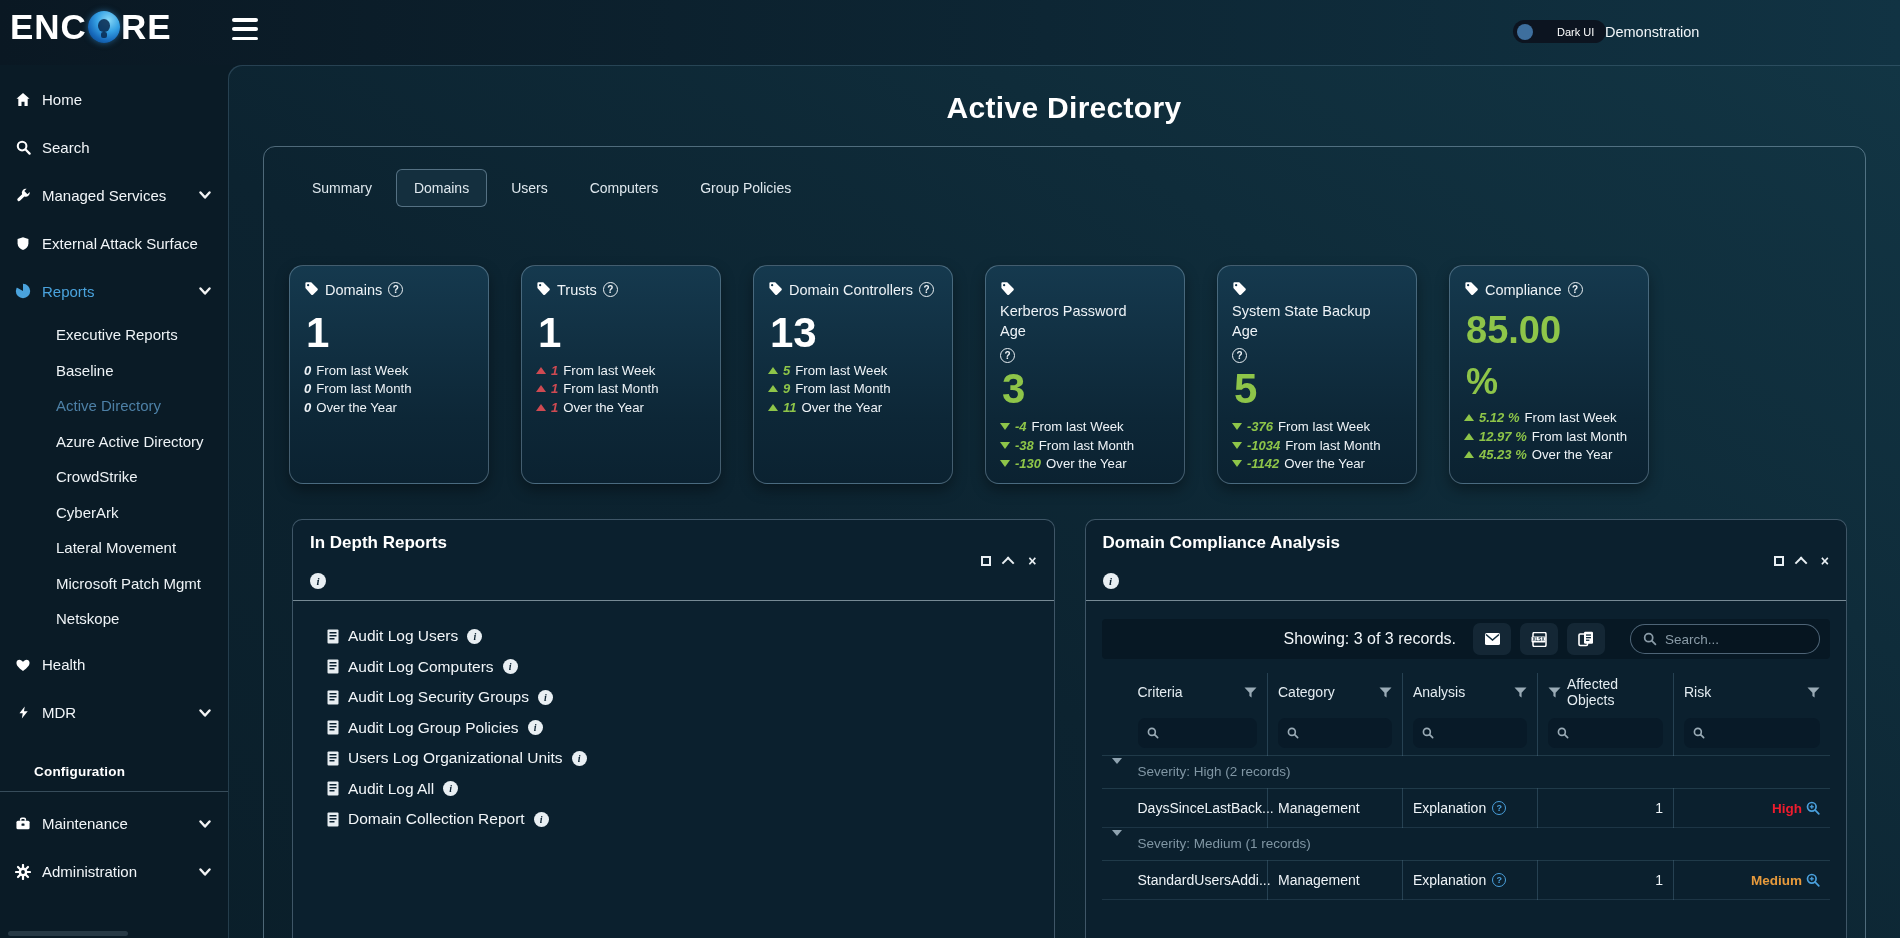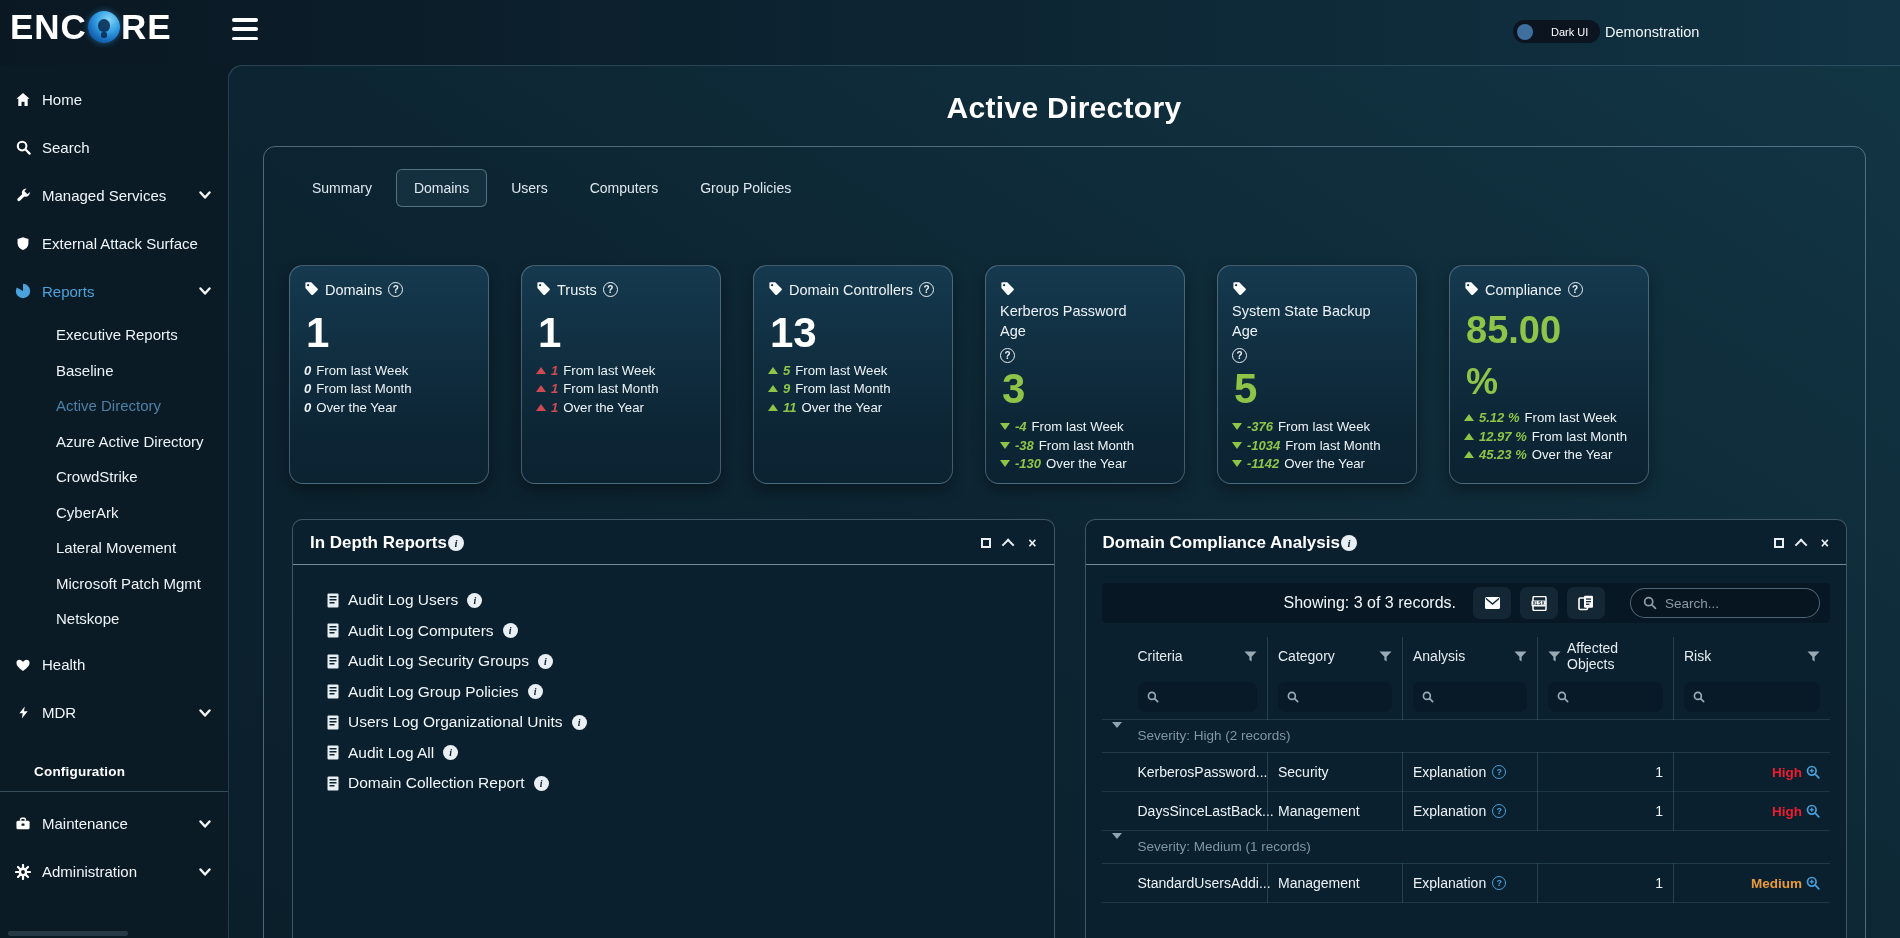--- a/index.html
+++ b/index.html
@@ -15,21 +15,21 @@
     background:radial-gradient(circle at 64% 28%, #86d7f7 0%, #35a1e4 38%, #1668ba 68%, #093a6e 100%);
     box-shadow:0 0 6px rgba(60,160,230,.5); }
   .logo-o::after { content:""; position:absolute; left:10px; top:8px; width:12px; height:13px;
     border-radius:50% 50% 46% 46%; background:rgba(8,40,78,.85); }
   .logo-o::before { content:""; position:absolute; left:13px; top:21px; width:6px; height:6px;
     background:rgba(8,40,78,.85); border-radius:2px; }
   .hamburger { position:absolute; left:232px; top:18px; width:26px; height:22px; cursor:pointer;
     display:flex; flex-direction:column; justify-content:space-between; }
   .hamburger span { display:block; height:3.5px; border-radius:2px; background:#fff; }
   .theme-pill { position:absolute; left:1513px; top:20px; height:23px; padding:3px 12px 3px 4px;
-    background:#0c1420; border-radius:999px; display:flex; align-items:center; gap:18px; cursor:pointer; }
+    background:#0c1420; border-radius:999px; display:flex; align-items:center; gap:24px; cursor:pointer; }
   .theme-knob { width:16px; height:16px; border-radius:50%; background:#3e6f9e; }
   .theme-label { font-size:11px; color:#fff; }
   .user-label { position:absolute; left:1605px; top:24px; font-size:14.5px; color:#f2f6f9; cursor:pointer; }
 
   
   .sidebar { position:absolute; left:0; top:65px; width:228px; bottom:0; background:#0a1b26;
     padding-top:10px; z-index:4; }
   .nav-item { display:flex; align-items:center; height:48px; padding:0 16px 0 14px;
     font-size:15px; color:#f2f6f9; cursor:pointer; }
   .nav-item .nicon { width:18px; height:17px; margin-right:10px; display:flex; align-items:center; justify-content:center; }
@@ -82,21 +82,21 @@
   .r { color:#cf4a52; }
   .w { color:#eef3f7; }
   .tl { color:#eef3f7; font-size:13.2px; }
 
   
   .panels { display:flex; gap:30px; margin:35px 18px 0 28px; align-items:stretch; }
   .panel { flex:1 1 0; background:#0b202e; border:1px solid rgba(160,190,210,.35); border-radius:10px;
     min-height:480px; }
   .panel-head { display:flex; align-items:center; padding:13px 17px 11px 17px;
     border-bottom:1px solid rgba(210,225,235,.55); }
-  .panel-title { font-size:17px; font-weight:600; color:#fff; display:flex; align-items:center; gap:1px; }
+  .panel-title { font-size:17px; font-weight:600; color:#fff; display:flex; align-items:flex-start; gap:20px;flex-direction:column; }
   .info-dot { width:16px; height:16px; border-radius:50%; background:#e9eff3; color:#0b2130;
     font-size:11px; font-weight:800; display:inline-flex; align-items:center; justify-content:center;
     font-family:"Liberation Serif", serif; font-style:italic; cursor:pointer; }
   .win-controls { margin-left:auto; display:flex; align-items:center; gap:14px; }
   .wc { cursor:pointer; display:flex; align-items:center; justify-content:center; height:12px; }
   .wc-square { width:10px; height:10px; border:2px solid #e9eff3; }
   .wc-chev { width:9px; height:9px; border-left:2.5px solid #e9eff3; border-top:2.5px solid #e9eff3;
     transform:rotate(45deg) translateY(2px); }
   .wc-x { font-size:14px; font-weight:700; color:#e9eff3; line-height:10px; }
 
@@ -747,41 +747,20 @@
                     </svg>
                   </span>
                 </td>
           </tr>
           <tr class="grp">
             <td><span class="grp-caret"></span></td>
             <td colspan="5">Severity: High (2 records)</td>
           </tr>
           <tr class="row">
             <td></td>
-            <td>KerberosPassword...</td>
-            <td>Security</td>
-            <td>
-                  <span class="acell">
-                    <span>Explanation</span>
-                    <span class="q-blue">?</span>
-                  </span>
-                </td>
-            <td class="num">1</td>
-            <td class="risk"><span class="risk-wrap">
-                    <span class="risk-label high">High</span>
-                    <svg width="14" height="14" viewBox="0 0 14 14">
-                      <circle cx="5.8" cy="5.8" r="4.3" fill="none" stroke="#4aa0dd" stroke-width="1.7"></circle>
-                      <line x1="9.2" y1="9.2" x2="12.8" y2="12.8" stroke="#4aa0dd" stroke-width="1.7" stroke-linecap="round"></line>
-                      <line x1="3.8" y1="5.8" x2="7.8" y2="5.8" stroke="#4aa0dd" stroke-width="1.3"></line>
-                      <line x1="5.8" y1="3.8" x2="5.8" y2="7.8" stroke="#4aa0dd" stroke-width="1.3"></line>
-                    </svg>
-                  </span></td>
-          </tr>
-          <tr class="row">
-            <td></td>
             <td>DaysSinceLastBack...</td>
             <td>Management</td>
             <td>
                   <span class="acell">
                     <span>Explanation</span>
                     <span class="q-blue">?</span>
                   </span>
                 </td>
             <td class="num">1</td>
             <td class="risk"><span class="risk-wrap">

